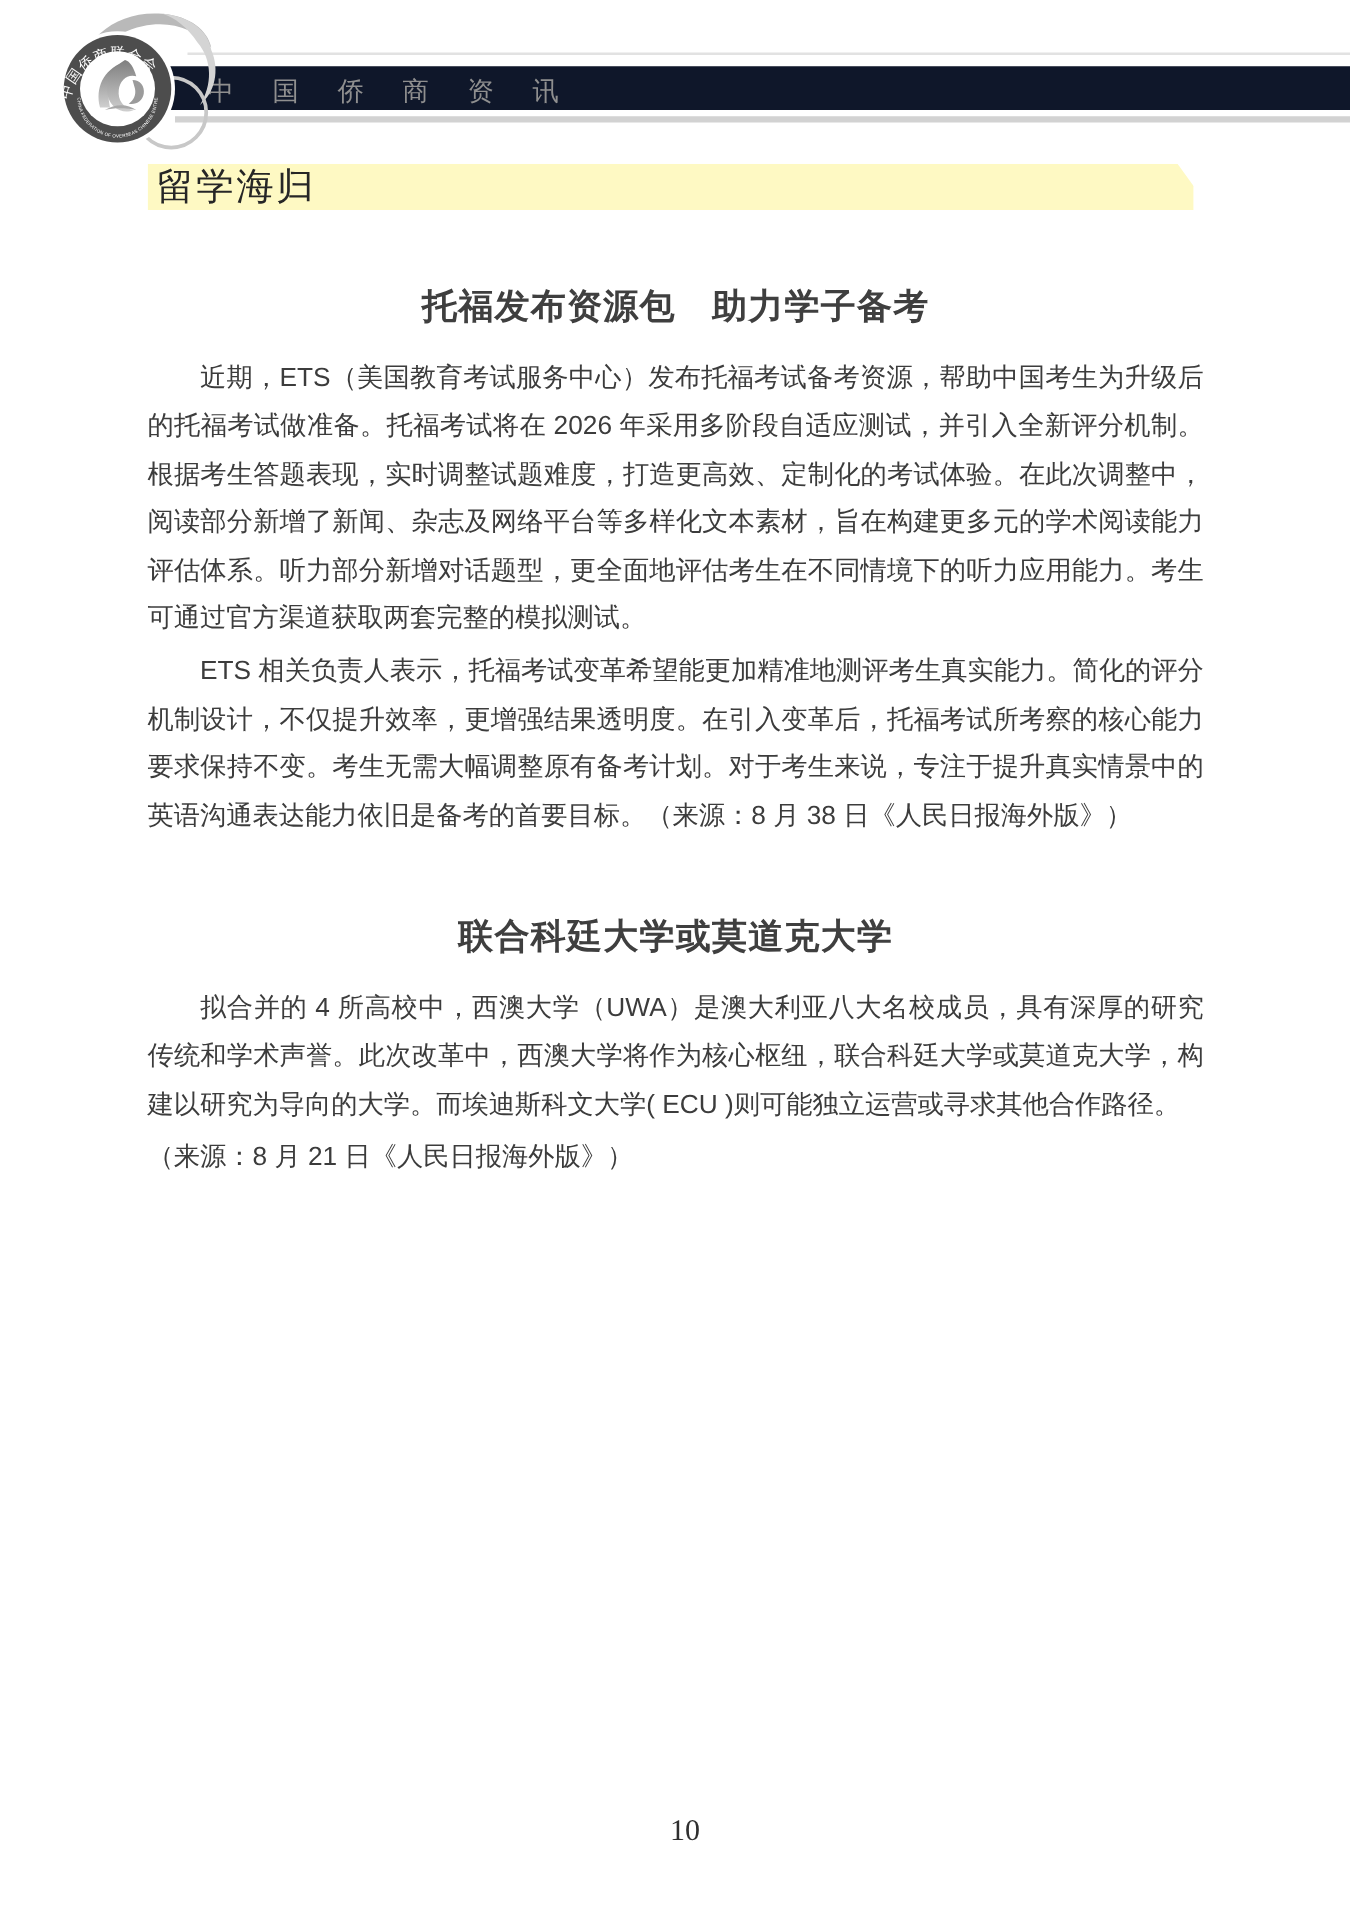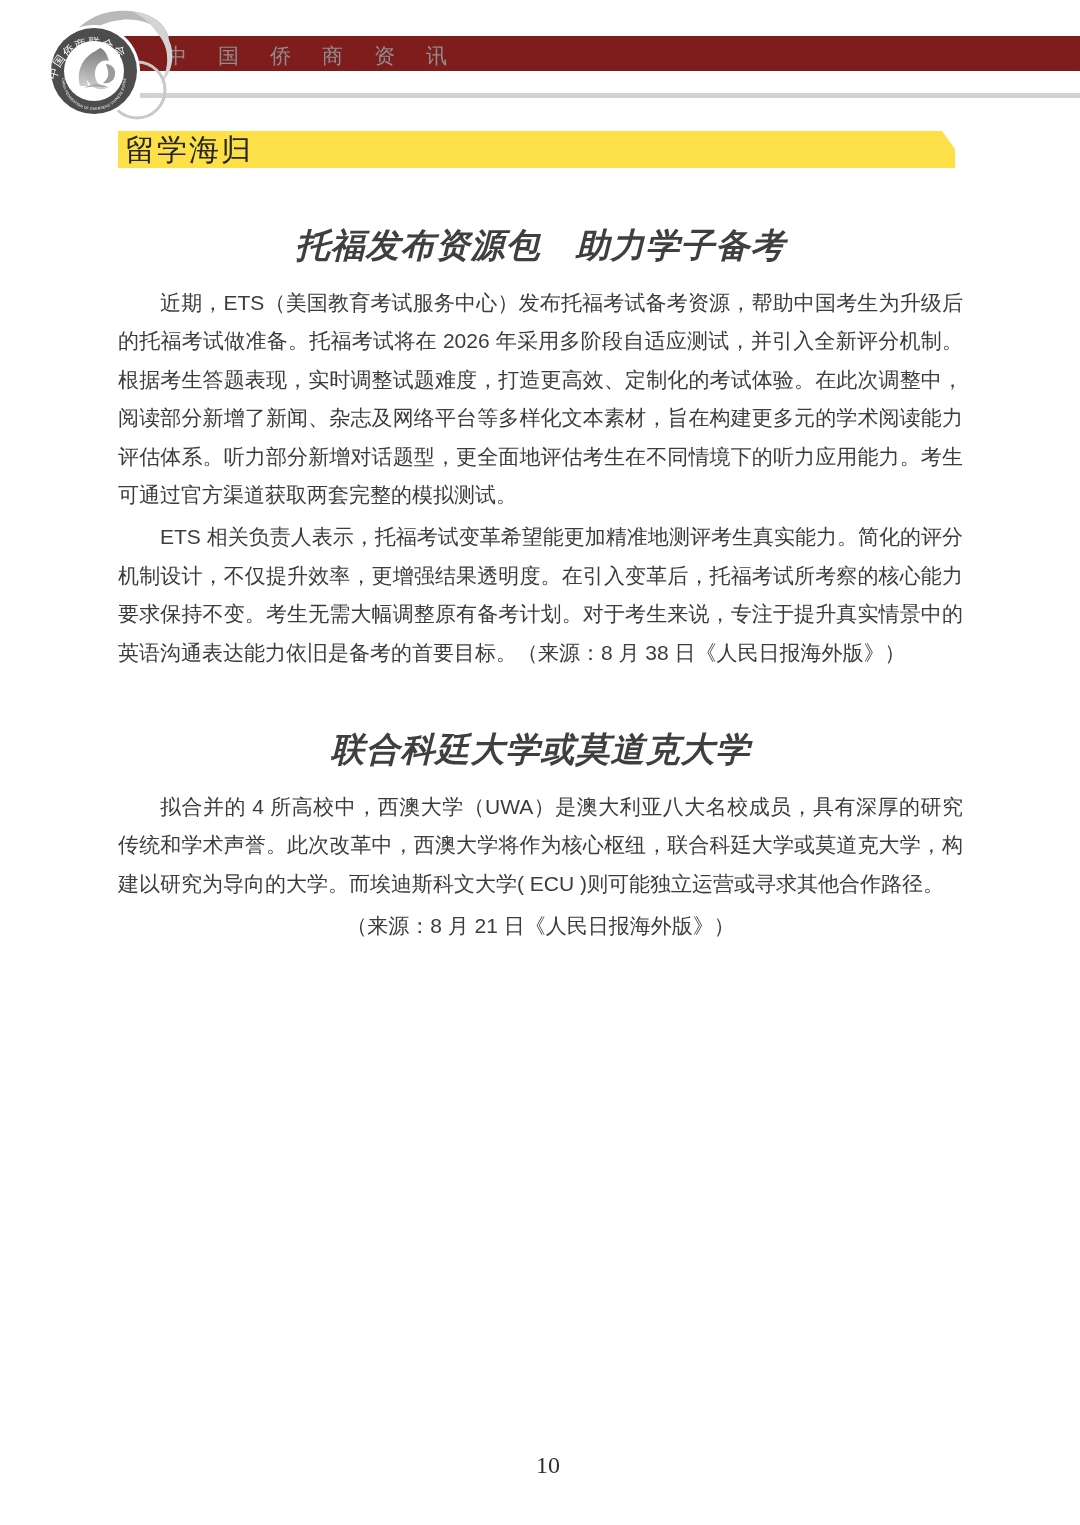--- a/index.html
+++ b/index.html
@@ -11,71 +11,70 @@
     overflow:hidden;
     font-family:"Liberation Sans", sans-serif;
     color:#3c3c3c;
   }
   
   .mast-thinline{
     position:absolute;left:150px;right:0;top:42px;height:2px;
     background:#e2e2e2;
   }
   .mast-band{
-    position:absolute;left:118px;right:0;top:36px;height:35px;
-    background:#7f1d1d;
+    position:absolute;left:118px;right:0;top:53px;height:35px;
+    background:#0f172a;
   }
   .mast-text{
     position:absolute;left:48px;top:6px;
     font-size:21px;color:#8f8f8f;
     letter-spacing:31px;white-space:nowrap;
   }
   .mast-rule{
     position:absolute;left:140px;right:0;top:93px;height:5px;
     background:#d2d2d2;
   }
   .logo-svg{
     position:absolute;left:40px;top:4px;width:150px;height:125px;
     z-index:3;
   }
   
   .section-banner{
     position:absolute;left:118px;top:131px;width:837px;height:37px;
-    background:#fde047;
+    background:#fef9c3;
     clip-path:polygon(0 0, calc(100% - 13px) 0, 100% 18px, 100% 100%, 0 100%);
   }
   .section-banner span{
     display:block;
     font-family:"Liberation Serif", serif;
     font-size:30px;line-height:38px;
     color:#262626;
     padding-left:7px;
     letter-spacing:2px;
   }
   
   .content{
     position:absolute;left:118px;top:168px;width:845px;
   }
   .content h2{
-    font-size:34px;line-height:42px;
+    font-size:28px;line-height:42px;
     font-weight:bold;color:#3f3f3f;
     text-align:center;
     margin:56px 0 18px 0;
     letter-spacing:1px;
-    font-style:italic;
   }
   .content p{
     font-size:21px;line-height:38.4px;
     margin:0 0 4px 0;
     text-align:justify;
     text-indent:2em;
     color:#3c3c3c;
   }
   .content p.source{
-    text-align:center;
+    text-align:left;
     text-indent:0;
     margin:0;
   }
   
   .page-number{
     position:absolute;left:16px;right:0;top:1452px;
     text-align:center;
     font-family:"Liberation Serif", serif;
     font-size:24px;color:#2f2f2f;
   }

